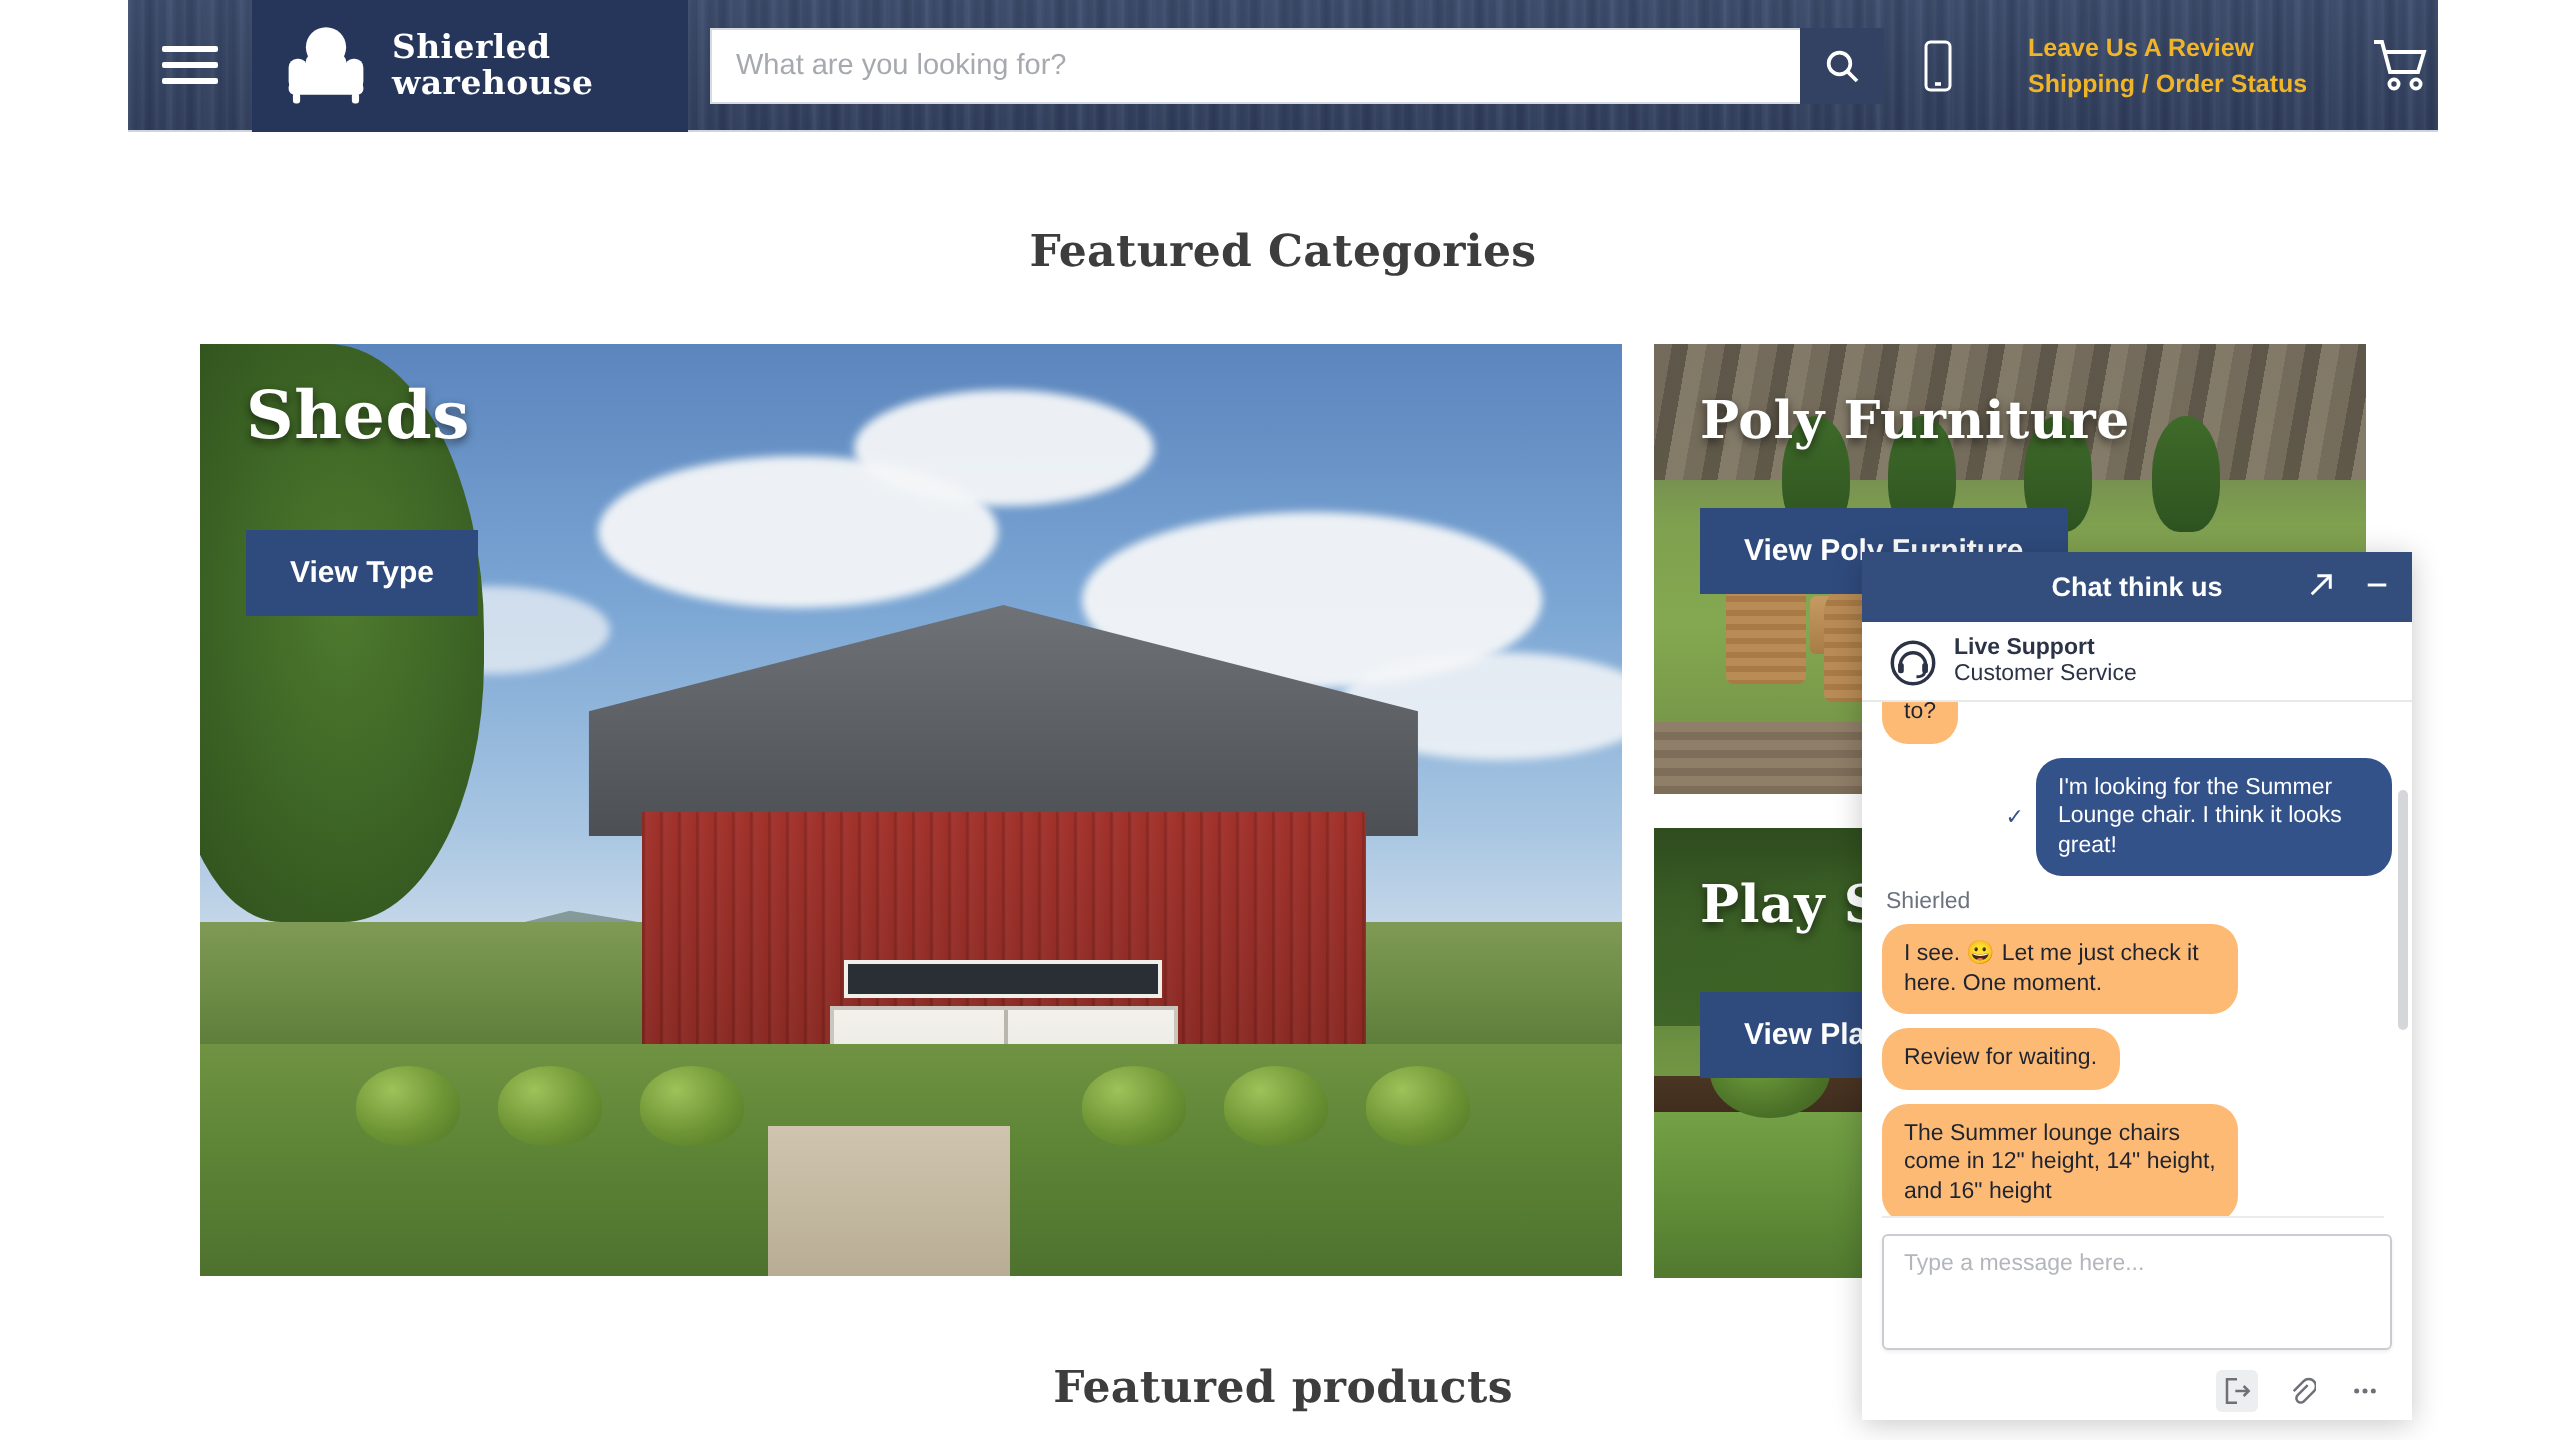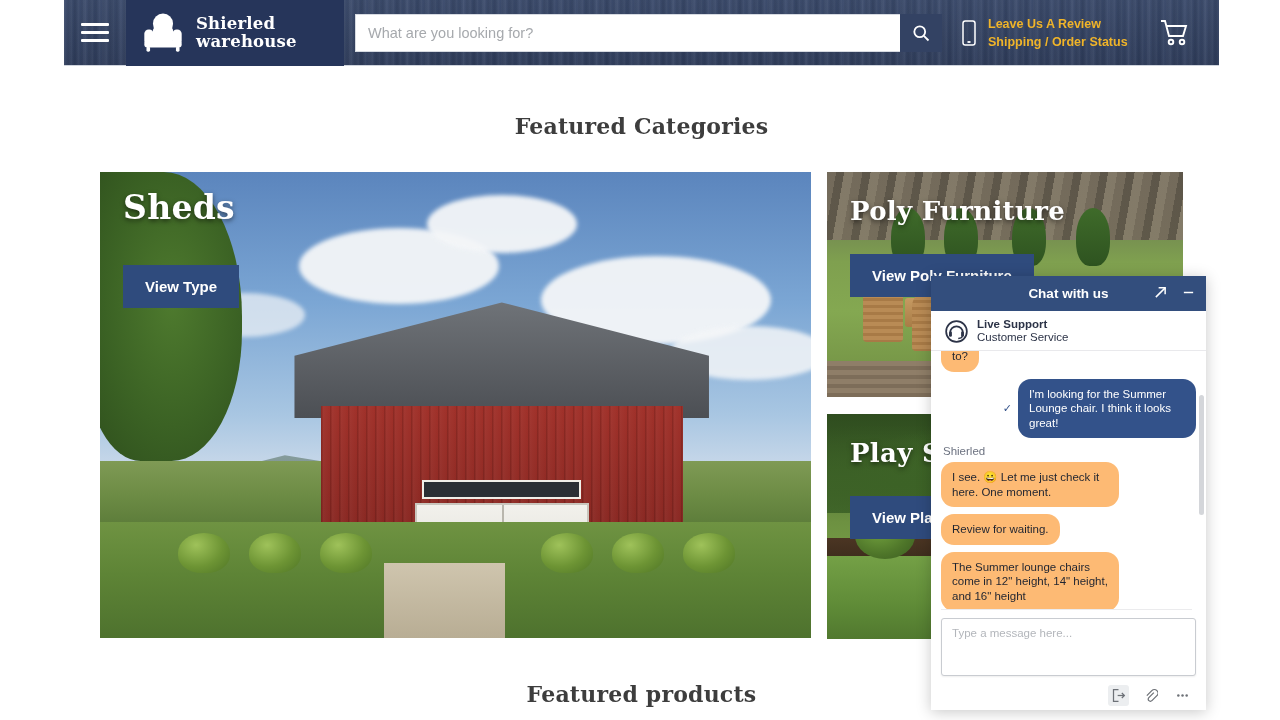--- a/index.html
+++ b/index.html
@@ -55,21 +55,21 @@
   .searchbtn {
     width:42px; height:38px; background:#334263; border:none; cursor:pointer;
     display:flex; align-items:center; justify-content:center;
   }
 
   .header-right { display:flex; align-items:center; margin-left:18px; gap:10px; }
   .phone-icon { width:18px; height:30px; flex:0 0 auto; }
   .contact-links { display:flex; flex-direction:column; gap:2px; }
   .contact-links a {
     color:#f0b429; font-size:12.5px; font-weight:bold; text-decoration:none;
-    font-family:"Liberation Sans", sans-serif; cursor:pointer; line-height:16px;
+    font-family:"Liberation Sans", sans-serif; cursor:pointer; line-height:16px;margin-left:26px;
   }
   .cart { margin-left:22px; cursor:pointer; display:flex; align-items:center; }
 
   
   .section-title {
     text-align:center; font-family:"DejaVu Serif", serif; font-weight:bold;
     color:#3d3d3d; font-size:22px; letter-spacing:.2px;
   }
   #featured-categories-title { margin-top:47px; }
   #featured-products-title { margin-top:42px; }
@@ -363,21 +363,21 @@
       </div>
     </div>
 
     <h2 class="section-title" id="featured-products-title">Featured products</h2>
 
   </div>
 
   <div class="chat">
 
     <div class="chat-header">
-      <div class="title">Chat with us</div>
+      <div class="title">Chat think us</div>
       <div class="chat-hdr-btns">
         <button>
           <svg width="13" height="13" viewBox="0 0 14 14" fill="none" stroke="#ffffff" stroke-width="1.6">
             <line x1="2" y1="12" x2="12" y2="2"></line>
               <polyline points="5,2 12,2 12,9"></polyline>
           </svg>
         </button>
         <button>
           <svg width="13" height="13" viewBox="0 0 14 14" fill="none" stroke="#ffffff" stroke-width="1.6">
             <line x1="2" y1="7" x2="12" y2="7"></line>

